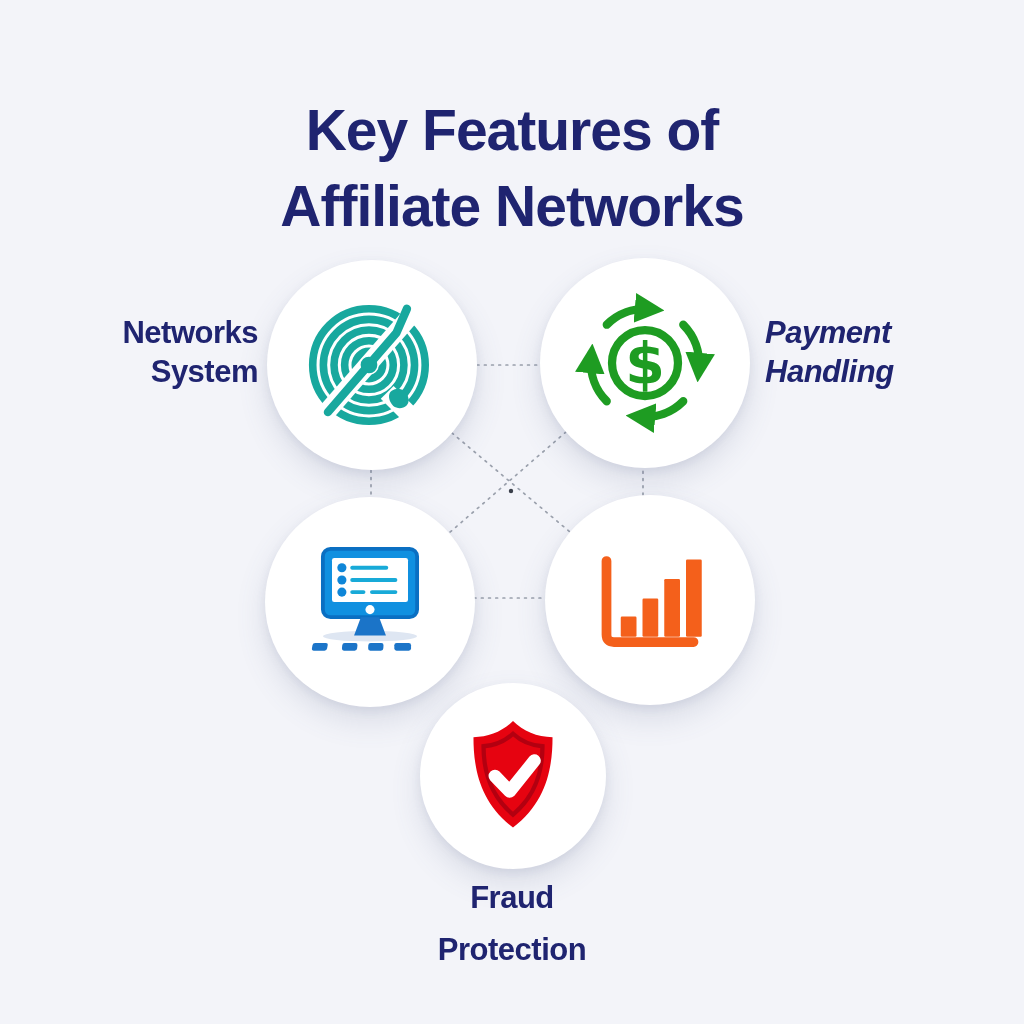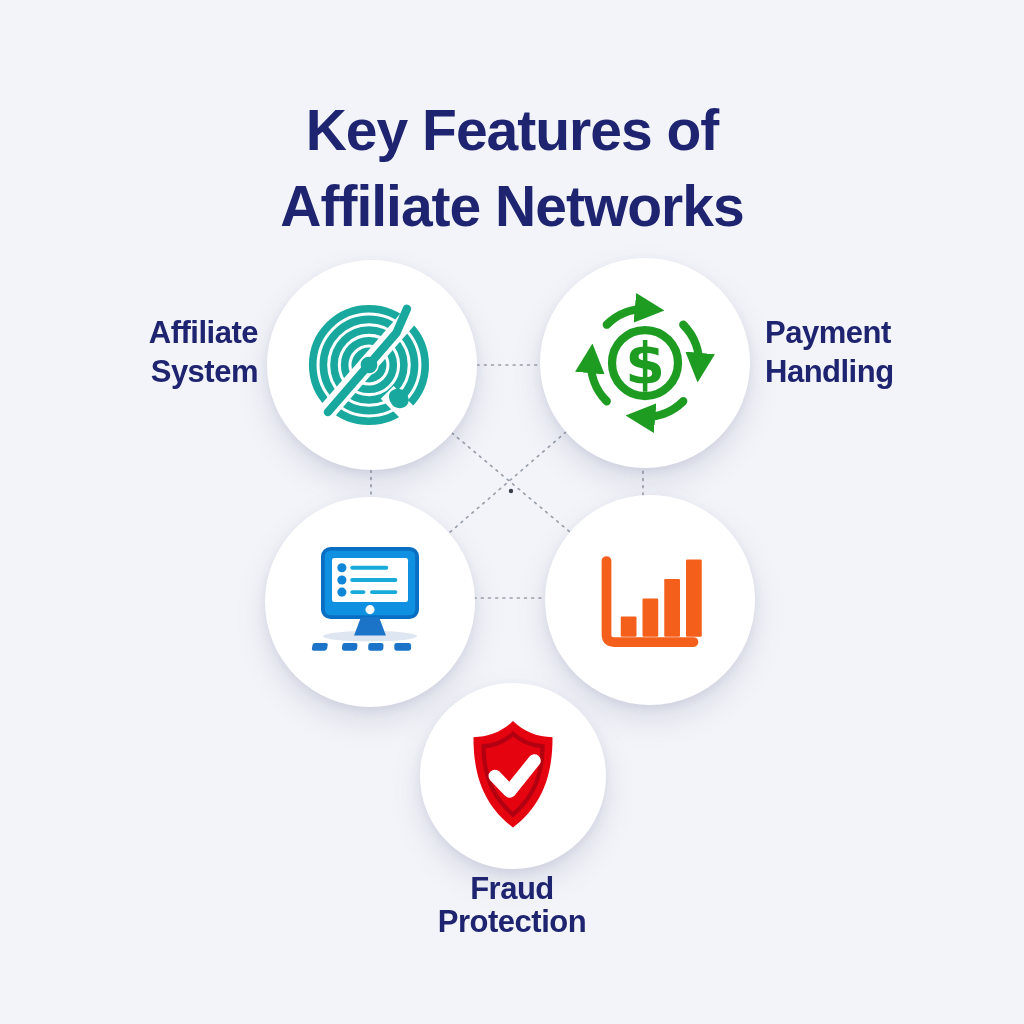--- a/index.html
+++ b/index.html
@@ -65,40 +65,40 @@
         <circle cx="48" cy="50" r="30"></circle>
         <circle cx="48" cy="50" r="37"></circle>
       </g>
       <line x1="14" y1="88" x2="82" y2="10" stroke="#FFFFFF" stroke-width="12"></line>
       <line x1="60" y1="68" x2="74" y2="82" stroke="#FFFFFF" stroke-width="12"></line>
       <circle cx="48" cy="50" r="5.5" fill="#18A89E"></circle>
       <polyline points="21,81 66,29 73,13" stroke="#18A89E" stroke-width="5.5" fill="none" stroke-linecap="round" stroke-linejoin="round"></polyline>
       <path d="M63,67 C67,64 73,66 74,72 C75,78 68,80 64,77 C61,74 60,69 63,67 Z" fill="#18A89E"></path>
     </svg>
   </div>
-  <div class="feature-label align-right" style="left:58px;top:313px;width:200px;">Affiliate System</div>
+  <div class="feature-label align-right" style="left:58px;top:313px;width:200px;">Networks System</div>
 
   <div class="node-circle" style="left:540px;top:258px;width:210px;height:210px;">
     <svg width="150" height="150" viewBox="0 0 100 100">
       <defs>
         <marker id="arrowG" viewBox="0 0 10 10" refX="5" refY="5" markerWidth="3.6" markerHeight="3.6" orient="auto-start-reverse">
           <path d="M0,0 L10,5 L0,10 Z" fill="#1E9C22"></path>
         </marker>
       </defs>
       <circle cx="50" cy="50" r="22" stroke="#1E9C22" stroke-width="5.5" fill="none"></circle>
       <text x="50" y="63" text-anchor="middle" font-size="38" font-weight="bold" fill="#1E9C22" font-family="'DejaVu Sans', sans-serif">$</text>
       <g stroke="#1E9C22" stroke-width="5.5" fill="none" stroke-linecap="round">
         <path d="M24.5,24.5 A36,36 0 0 1 53.1,14.1" marker-end="url(#arrowG)"></path>
         <path d="M75.5,24.5 A36,36 0 0 1 85.9,53.1" marker-end="url(#arrowG)"></path>
         <path d="M75.5,75.5 A36,36 0 0 1 46.9,85.9" marker-end="url(#arrowG)"></path>
         <path d="M24.5,75.5 A36,36 0 0 1 14.1,46.9" marker-end="url(#arrowG)"></path>
       </g>
     </svg>
   </div>
-  <div class="feature-label align-left" style="left:765px;top:313px;width:220px;">Payment Handling</div>
+  <div class="feature-label align-left" style="left:765px;top:313px;width:220px;font-style:italic;">Payment Handling</div>
 
   <div class="node-circle" style="left:265px;top:497px;width:210px;height:210px;">
     <svg width="152" height="152" viewBox="0 0 100 100">
       <ellipse cx="50" cy="72.5" rx="31" ry="3.5" fill="#DEE6F2"></ellipse>
       <rect x="19" y="15" width="62" height="45" rx="5" fill="#1090E0" stroke="#0A6FC2" stroke-width="2.5"></rect>
       <rect x="25" y="21" width="50" height="29" rx="1.5" fill="#FFFFFF"></rect>
       <circle cx="31.5" cy="27.5" r="3" fill="#0F86D8"></circle>
       <rect x="37" y="26.2" width="25" height="2.6" rx="1.3" fill="#18AAD8"></rect>
       <circle cx="31.5" cy="35.5" r="3" fill="#0F86D8"></circle>
       <rect x="37" y="34.2" width="31" height="2.6" rx="1.3" fill="#18AAD8"></rect>
@@ -128,15 +128,15 @@
     </svg>
   </div>
 
   <div class="node-circle" style="left:420px;top:683px;width:186px;height:186px;">
     <svg width="134" height="134" viewBox="0 0 100 100">
       <path d="M50,9 C57.5,16.5 68,21 79.5,21 C79.5,46 74,70 50,88.5 C26,70 20.5,46 20.5,21 C32,21 42.5,16.5 50,9 Z" fill="#E60310"></path>
       <path d="M50,18.5 C56,24 64,27.3 72,27.8 C72,47 67,64.5 50,78.8 C33,64.5 28,47 28,27.8 C36,27.3 44,24 50,18.5 Z" fill="none" stroke="#B30010" stroke-width="3.2"></path>
       <path d="M36.5,50 L47.5,61.5 L66,38.5" stroke="#FFFFFF" stroke-width="9.5" fill="none" stroke-linecap="round" stroke-linejoin="round"></path>
     </svg>
   </div>
-  <div class="feature-label align-center" style="left:397px;top:872px;width:230px;line-height:33px;">Fraud Protection</div>
+  <div class="feature-label align-center" style="left:397px;top:872px;width:230px;line-height:52px;">Fraud Protection</div>
 
 </div>
 
 </body></html>

